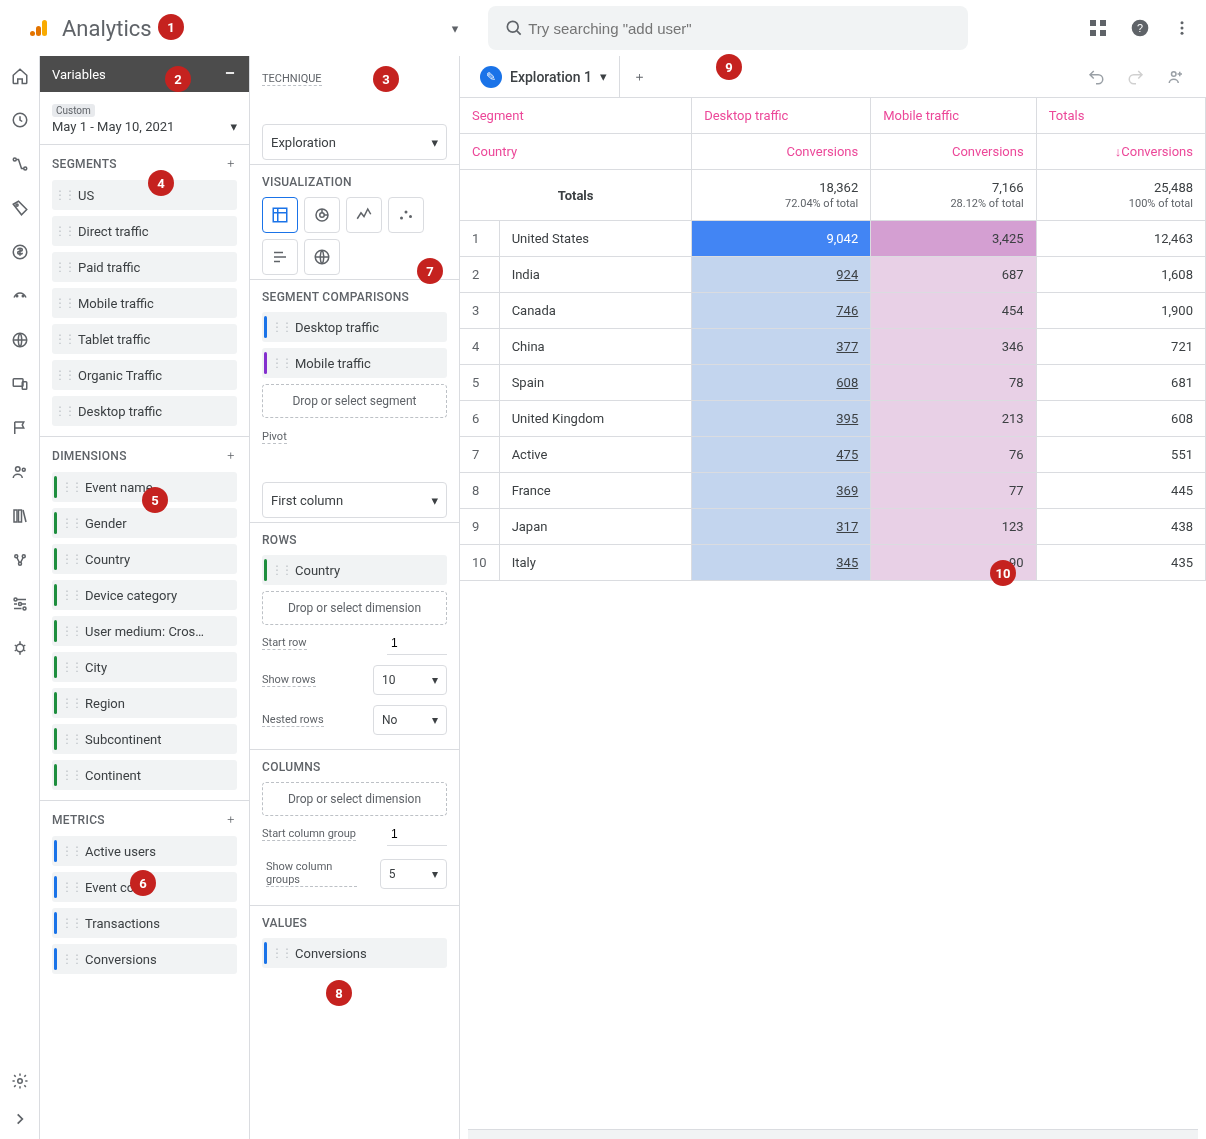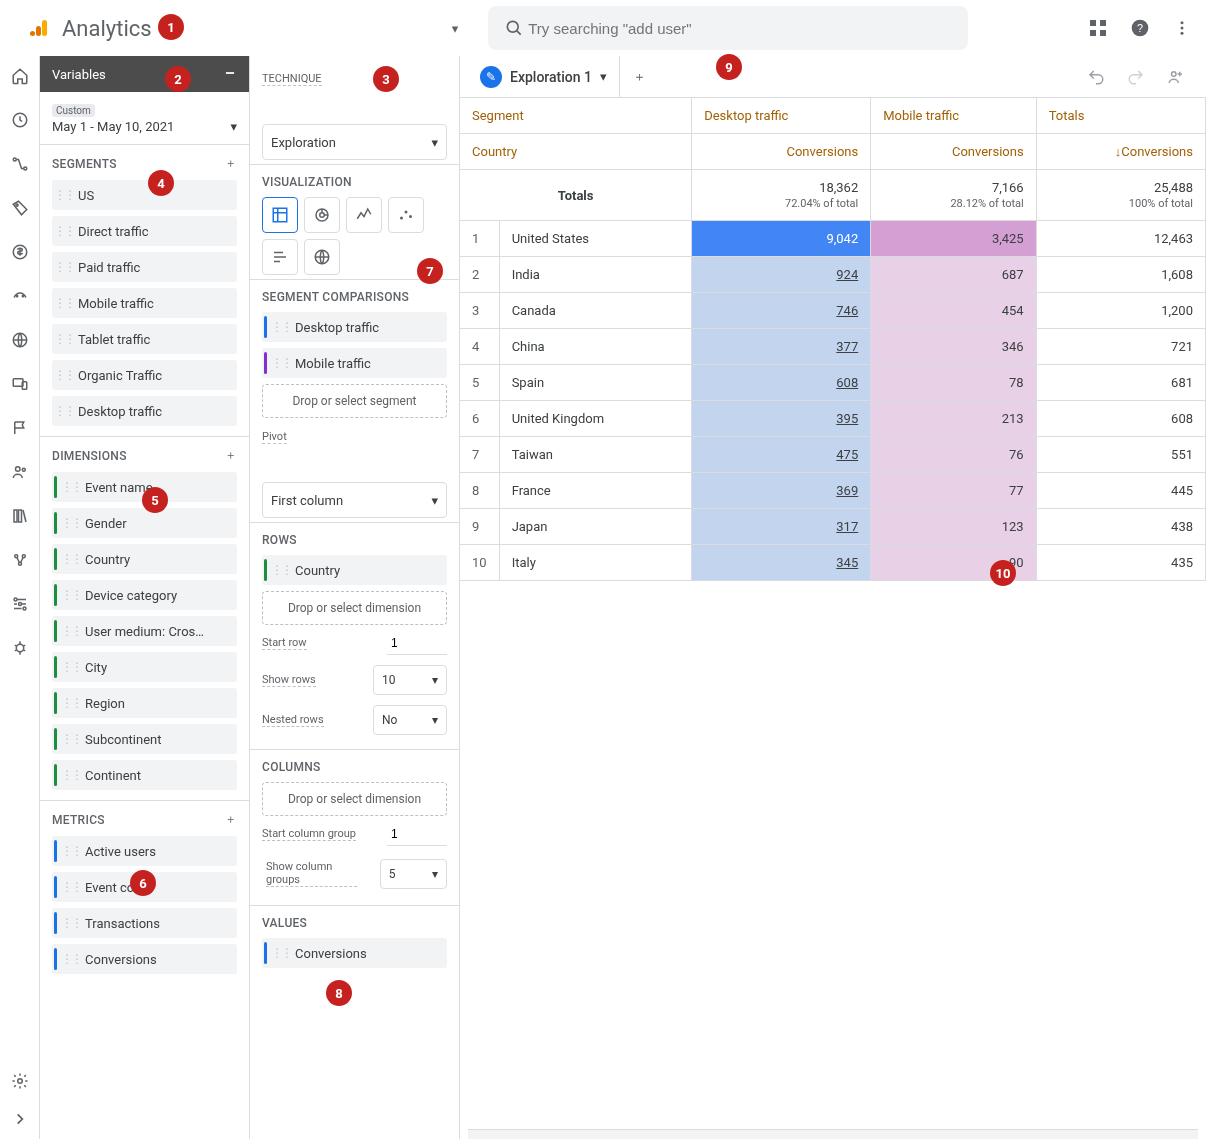--- a/index.html
+++ b/index.html
@@ -67,21 +67,21 @@
   .canvas-top{height:42px;display:flex;align-items:center;border-bottom:1px solid var(--border);padding:0 8px;}
   .tab{display:flex;align-items:center;gap:8px;height:42px;padding:0 12px;border-right:1px solid var(--border);}
   .tab .tab-icon{width:22px;height:22px;border-radius:50%;background:#1a73e8;display:flex;align-items:center;justify-content:center;color:#fff;font-size:12px;}
   .tab .tab-name{font-weight:500;font-size:14px;color:#3c4043;}
   .addtab{width:40px;display:flex;align-items:center;justify-content:center;color:#5f6368;}
   .canvas-actions{margin-left:auto;display:flex;gap:16px;color:#9aa0a6;padding-right:10px;}
 
   
   .tbl{border-collapse:separate;border-spacing:0;width:100%;font-size:13px;}
   .tbl th,.tbl td{padding:10px 12px;border-bottom:1px solid var(--border);border-right:1px solid var(--border);}
-  .tbl th{font-weight:400;color:#a16207;text-align:left;background:#fff;}
+  .tbl th{font-weight:400;color:#ec4899;text-align:left;background:#fff;}
   .tbl .num{text-align:right;}
   .tbl .idx{width:34px;text-align:left;color:#5f6368;}
   .tbl .sub{font-size:11px;color:#5f6368;display:block;margin-top:2px;}
   .tbl .totals td{font-weight:400;}
   .heat-blue{background:var(--cell-blue);text-decoration:underline;}
   .heat-blue-strong{background:var(--cell-blue-strong);color:#fff;}
   .heat-pink{background:var(--cell-pink);}
   .heat-pink-strong{background:var(--cell-pink-strong);}
   .scroll-hint{height:10px;border-top:1px solid var(--border);background:#f1f3f4;margin:0 8px;}
 
@@ -583,21 +583,21 @@
               <td>India</td>
               <td class="num heat-blue">924</td>
               <td class="num heat-pink">687</td>
               <td class="num">1,608</td>
             </tr>
             <tr>
               <td class="idx">3</td>
               <td>Canada</td>
               <td class="num heat-blue">746</td>
               <td class="num heat-pink">454</td>
-              <td class="num">1,200</td>
+              <td class="num">1,900</td>
             </tr>
             <tr>
               <td class="idx">4</td>
               <td>China</td>
               <td class="num heat-blue">377</td>
               <td class="num heat-pink">346</td>
               <td class="num">721</td>
             </tr>
             <tr>
               <td class="idx">5</td>
@@ -608,21 +608,21 @@
             </tr>
             <tr>
               <td class="idx">6</td>
               <td>United Kingdom</td>
               <td class="num heat-blue">395</td>
               <td class="num heat-pink">213</td>
               <td class="num">608</td>
             </tr>
             <tr>
               <td class="idx">7</td>
-              <td>Taiwan</td>
+              <td>Active</td>
               <td class="num heat-blue">475</td>
               <td class="num heat-pink">76</td>
               <td class="num">551</td>
             </tr>
             <tr>
               <td class="idx">8</td>
               <td>France</td>
               <td class="num heat-blue">369</td>
               <td class="num heat-pink">77</td>
               <td class="num">445</td>

